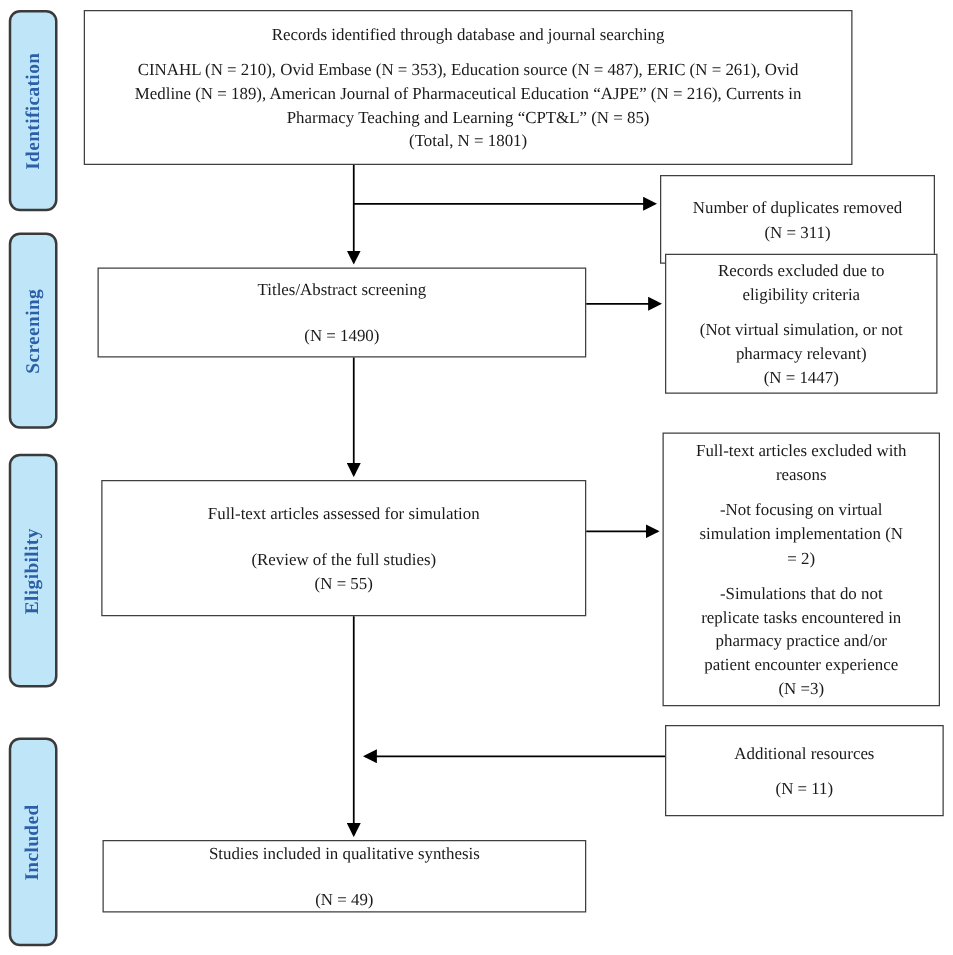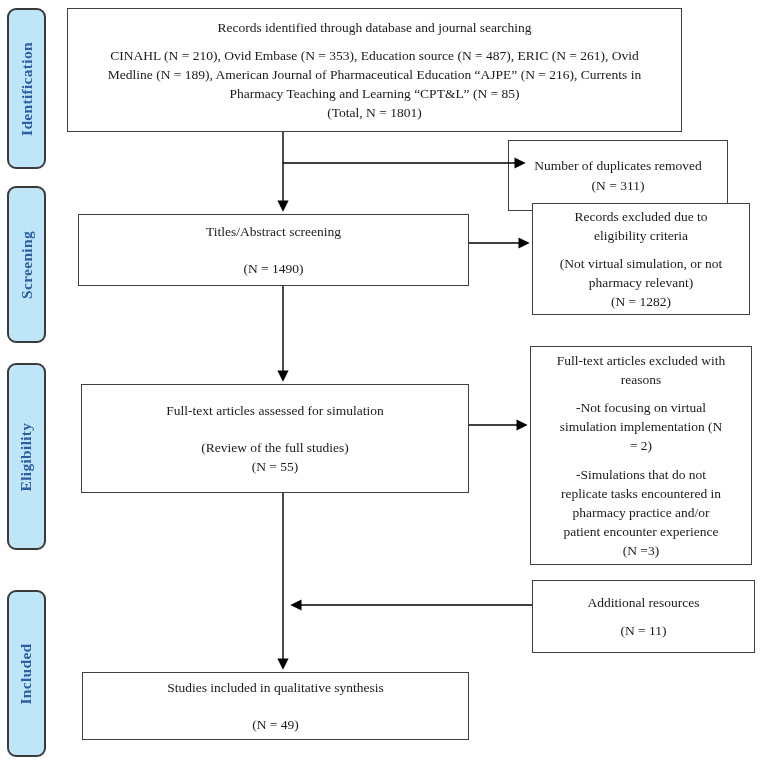--- a/index.html
+++ b/index.html
@@ -71,54 +71,54 @@
   <div class="stage" style="left:7px;top:590px;height:167px;">
     <span>Included</span>
   </div>
 
   <div class="fbox" style="left:67px;top:8px;width:615px;height:124px;">
     <p>Records identified through database and journal searching</p>
     <p class="gap-sm">CINAHL (N = 210), Ovid Embase (N = 353), Education source (N = 487), ERIC (N = 261), Ovid Medline (N = 189), American Journal of Pharmaceutical Education “AJPE” (N = 216), Currents in Pharmacy Teaching and Learning “CPT&amp;L” (N = 85)</p>
     <p>(Total, N = 1801)</p>
   </div>
 
-  <div class="fbox" style="left:508px;top:140px;width:220px;height:71px;">
+  <div class="fbox" style="left:528px;top:140px;width:220px;height:71px;">
     <p>Number of duplicates removed</p>
     <p>(N = 311)</p>
   </div>
 
   <div class="fbox" style="left:78px;top:214px;width:391px;height:72px;text-align:center;">
     <p>Titles/Abstract screening</p>
     <p class="gap">(N = 1490)</p>
   </div>
 
   <div class="fbox" style="left:532px;top:203px;width:218px;height:112px;">
     <p>Records excluded due to eligibility criteria</p>
     <p class="gap-sm">(Not virtual simulation, or not pharmacy relevant)</p>
-    <p>(N = 1282)</p>
+    <p>(N = 1447)</p>
   </div>
 
   <div class="fbox" style="left:81px;top:384px;width:388px;height:109px;">
     <p>Full-text articles assessed for simulation</p>
     <p class="gap">(Review of the full studies)</p>
     <p>(N = 55)</p>
   </div>
 
-  <div class="fbox" style="left:530px;top:346px;width:222px;height:219px;">
+  <div class="fbox" style="left:530px;top:346px;width:222px;height:219px;justify-content:space-between;">
     <p>Full-text articles excluded with reasons</p>
     <p class="gap-sm">-Not focusing on virtual simulation implementation (N = 2)</p>
     <p class="gap-sm">-Simulations that do not replicate tasks encountered in pharmacy practice and/or patient encounter experience (N =3)</p>
   </div>
 
   <div class="fbox" style="left:532px;top:580px;width:223px;height:73px;">
     <p>Additional resources</p>
     <p class="gap-sm">(N = 11)</p>
   </div>
 
-  <div class="fbox" style="left:82px;top:672px;width:387px;height:68px;text-align:center;">
+  <div class="fbox" style="left:82px;top:672px;width:387px;height:58px;text-align:center;">
     <p>Studies included in qualitative synthesis</p>
     <p class="gap">(N = 49)</p>
   </div>
 
   <svg id="arrows" width="762" height="764">
     <defs>
       <marker id="ah" viewBox="0 0 10 10" refX="8.5" refY="5" markerWidth="8" markerHeight="8" orient="auto-start-reverse">
         <path d="M0,0 L10,5 L0,10 z" fill="#000"></path>
       </marker>
     </defs>

